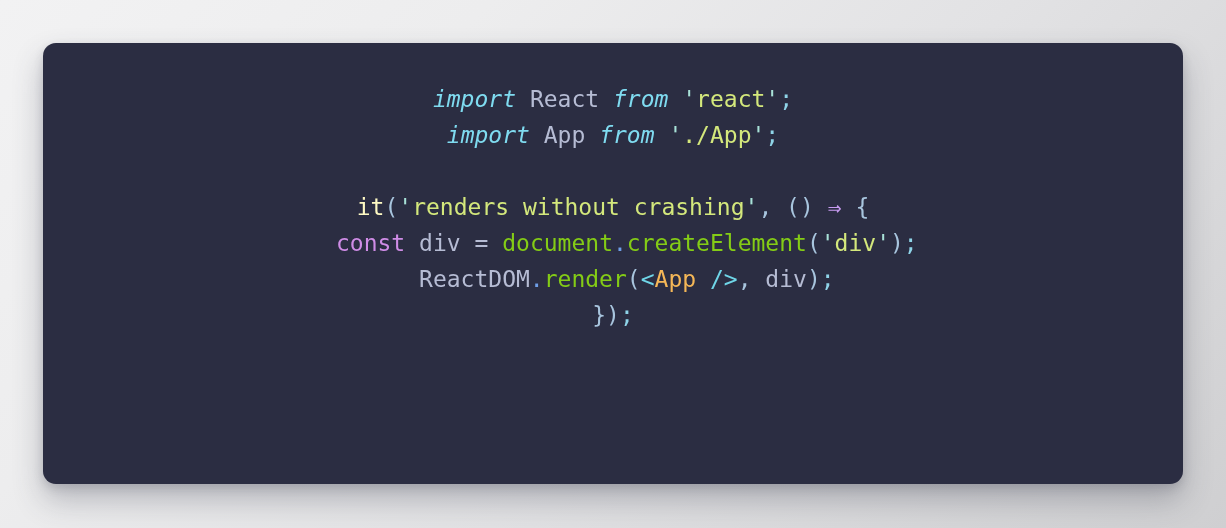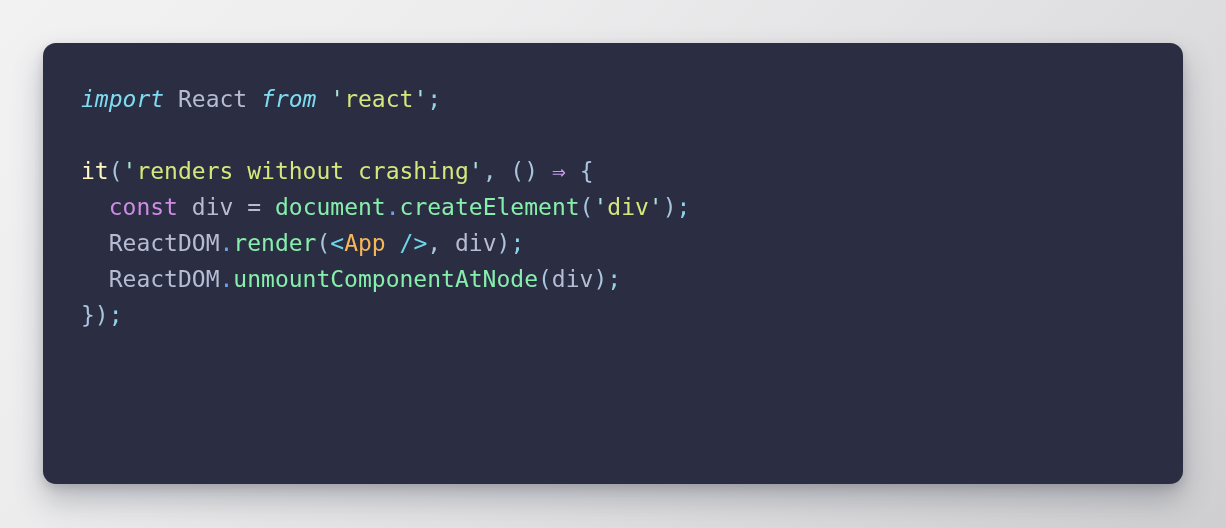--- a/index.html
+++ b/index.html
@@ -47,48 +47,49 @@
     letter-spacing: 0px;
     white-space: pre;
     color: #c4c8d6;
     -webkit-font-smoothing: antialiased;
   }
 
   .code-line {
     display: block;
     min-height: 36px;
     white-space: pre;
+    text-align: center;
   }
 
   .code-line.blank {
     height: 36px;
   }
 
   
   .tok-keyword   { color: #7fdbf0; font-style: italic; }
   .tok-ident     { color: #b6bcd4; }
   .tok-string    { color: #d4e87c; }
   .tok-quote     { color: #a8e2d8; }
   .tok-punct     { color: #a8c5de; }
   .tok-semi      { color: #8fd4e8; }
   .tok-func      { color: #fef9c3; }
   .tok-declare   { color: #cf8ce6; }
   .tok-operator  { color: #b6bcd4; }
-  .tok-property  { color: #86efac; }
+  .tok-property  { color: #84cc16; }
   .tok-arrow     { color: #c79bf0; }
   .tok-tag       { color: #f5b757; }
   .tok-bracket   { color: #6fd6e8; }
   .tok-dot       { color: #6f9fe8; }
 </style>
 </head>
 <body>
 
 <div id="snippet-stage">
   <div id="code-card">
     <pre id="code-block"><span class="code-line"><span class="tok-keyword">import</span><span class="tok-plain"> </span><span class="tok-ident">React</span><span class="tok-plain"> </span><span class="tok-keyword">from</span><span class="tok-plain"> </span><span class="tok-quote">'</span><span class="tok-string">react</span><span class="tok-quote">'</span><span class="tok-semi">;</span>
+</span><span class="code-line"><span class="tok-keyword">import</span><span class="tok-plain"> </span><span class="tok-ident">App</span><span class="tok-plain"> </span><span class="tok-keyword">from</span><span class="tok-plain"> </span><span class="tok-quote">'</span><span class="tok-string">./App</span><span class="tok-quote">'</span><span class="tok-semi">;</span>
 </span><span class="code-line blank">
 </span><span class="code-line"><span class="tok-func">it</span><span class="tok-punct">(</span><span class="tok-quote">'</span><span class="tok-string">renders without crashing</span><span class="tok-quote">'</span><span class="tok-punct">,</span><span class="tok-plain"> </span><span class="tok-punct">()</span><span class="tok-plain"> </span><span class="tok-arrow">⇒</span><span class="tok-plain"> </span><span class="tok-punct">{</span>
 </span><span class="code-line"><span class="tok-plain">  </span><span class="tok-declare">const</span><span class="tok-plain"> </span><span class="tok-ident">div</span><span class="tok-plain"> </span><span class="tok-operator">=</span><span class="tok-plain"> </span><span class="tok-property">document</span><span class="tok-dot">.</span><span class="tok-property">createElement</span><span class="tok-punct">(</span><span class="tok-quote">'</span><span class="tok-string">div</span><span class="tok-quote">'</span><span class="tok-punct">)</span><span class="tok-semi">;</span>
 </span><span class="code-line"><span class="tok-plain">  </span><span class="tok-ident">ReactDOM</span><span class="tok-dot">.</span><span class="tok-property">render</span><span class="tok-punct">(</span><span class="tok-bracket">&lt;</span><span class="tok-tag">App</span><span class="tok-plain"> </span><span class="tok-bracket">/&gt;</span><span class="tok-punct">,</span><span class="tok-plain"> </span><span class="tok-ident">div</span><span class="tok-punct">)</span><span class="tok-semi">;</span>
-</span><span class="code-line"><span class="tok-plain">  </span><span class="tok-ident">ReactDOM</span><span class="tok-dot">.</span><span class="tok-property">unmountComponentAtNode</span><span class="tok-punct">(</span><span class="tok-ident">div</span><span class="tok-punct">)</span><span class="tok-semi">;</span>
 </span><span class="code-line"><span class="tok-punct">})</span><span class="tok-semi">;</span></span></pre>
   </div>
 </div>
 
 </body></html>

